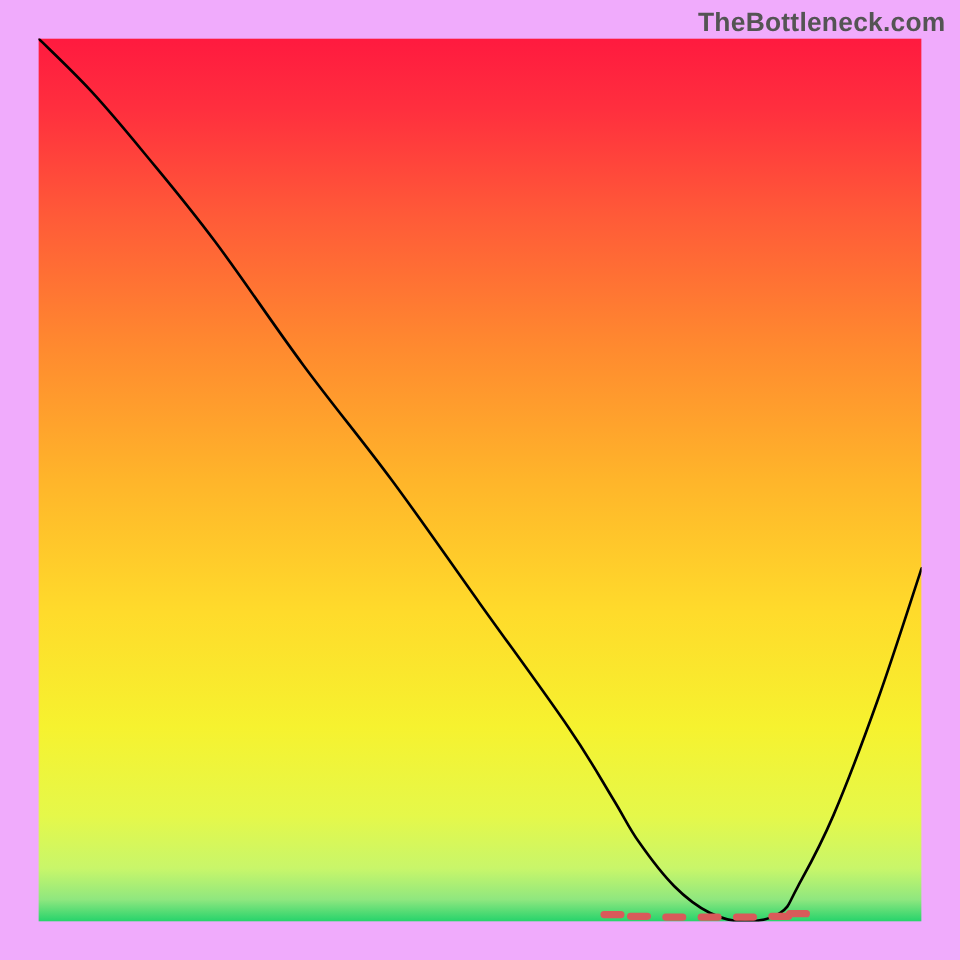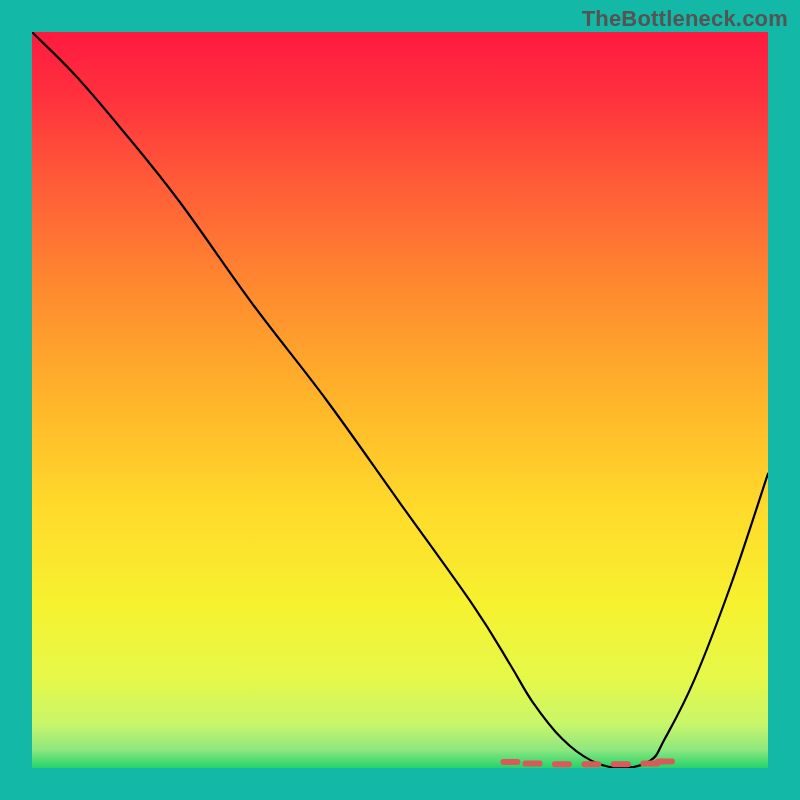--- a/index.html
+++ b/index.html
@@ -1,21 +1,21 @@
 <!DOCTYPE html>
 <html><head>
 <meta charset="utf-8">
 <style>
   * { margin: 0; padding: 0; box-sizing: border-box; }
   html, body { width: 800px; height: 800px; overflow: hidden; background: #000; }
   .frame {
     position: relative;
     width: 800px;
     height: 800px;
-    background: #14b8a6;
+    background: #f0abfc;
   }
   .watermark {
     position: absolute;
     top: 6px;
     right: 12px;
     font-family: Arial, Helvetica, sans-serif;
     font-size: 22px;
     font-weight: 600;
     color: #545454;
     letter-spacing: 0.2px;

